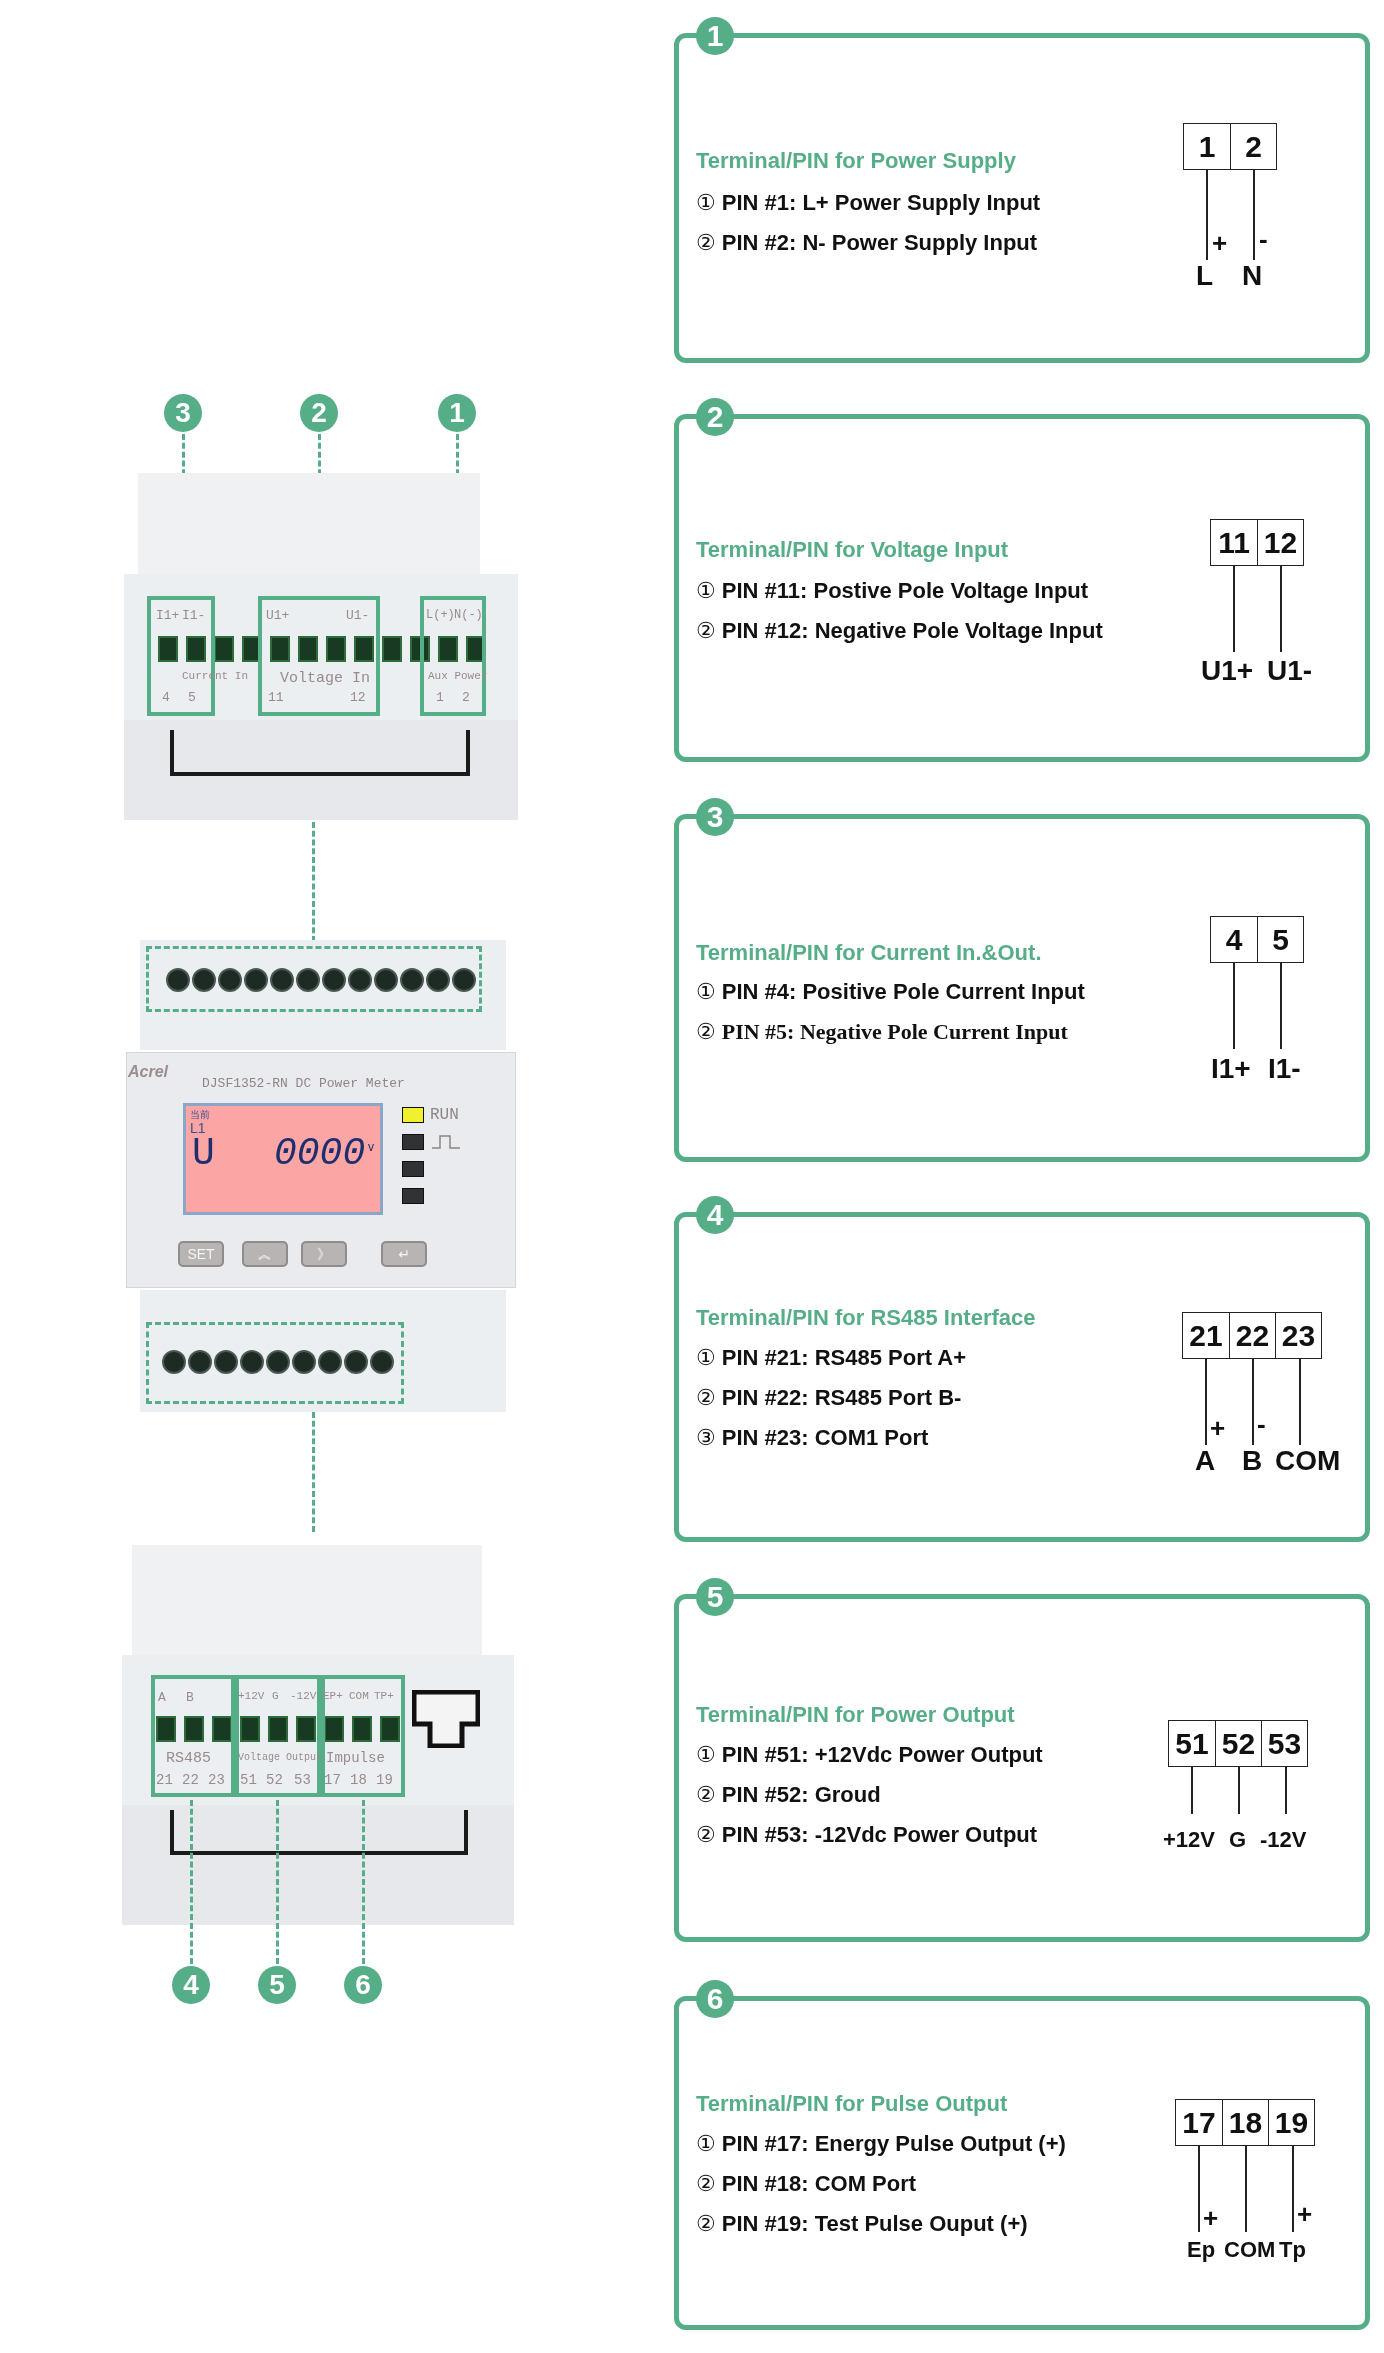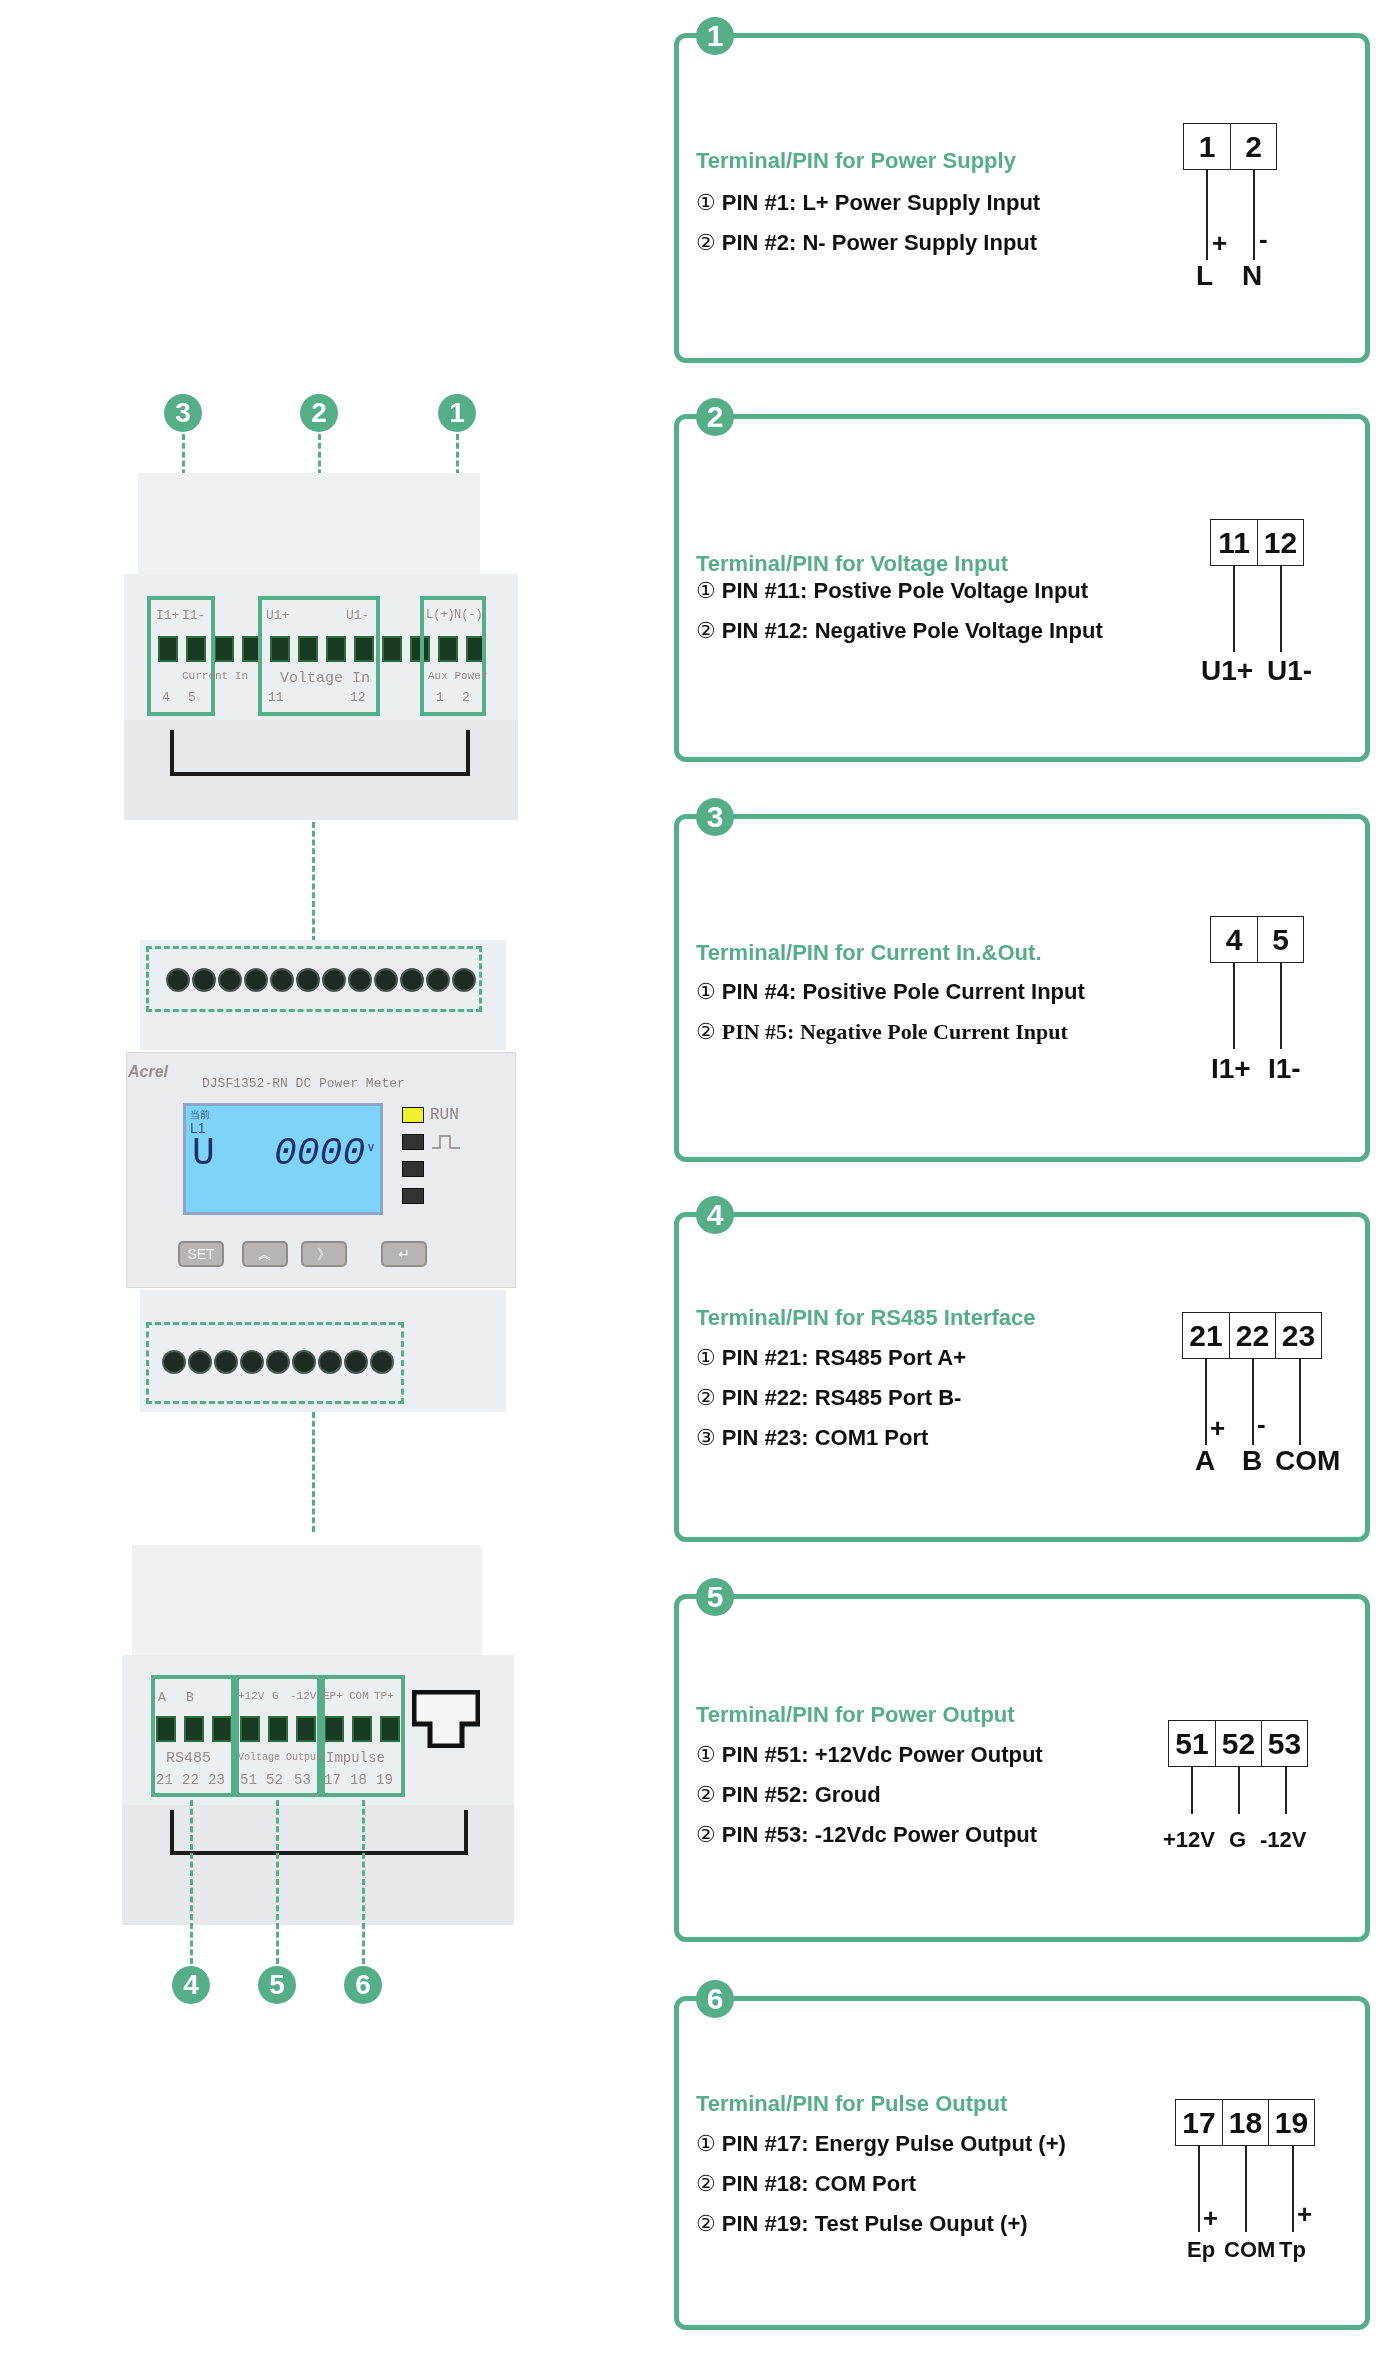--- a/index.html
+++ b/index.html
@@ -22,21 +22,21 @@
 
   
   .badge { position: absolute; width: 38px; height: 38px; border-radius: 50%; background: var(--g); color: #fff; font-weight: bold; font-size: 28px; line-height: 38px; text-align: center; }
   .dash-v { position: absolute; width: 0; border-left: 3px dashed var(--g); }
   .dev { position: absolute; background: #eceff2; }
   .hl { position: absolute; border: 4px solid var(--g); }
   .hl-dash { position: absolute; border: 3px dashed var(--g); }
   .lbl { position: absolute; font-family: "Liberation Mono", monospace; color: #9a8b8b; font-size: 13px; white-space: nowrap; }
   .slot { position: absolute; width: 20px; height: 26px; background: #183a22; border: 2px solid #2e6b3d; }
   .screw { position: absolute; width: 24px; height: 24px; border-radius: 50%; background: #1e2b25; border: 2px solid #4a5a52; }
-  .lcd { position: absolute; background: #7dd3fc; border: 3px solid #8aa6c8; }
+  .lcd { position: absolute; background: #fca5a5; border: 3px solid #8aa6c8; }
   .btn { position: absolute; height: 26px; border-radius: 5px; background: #b8b4b4; border: 2px solid #8f8c8c; color: #f4f4f4; font-size: 14px; text-align: center; line-height: 22px; }
   .led { position: absolute; width: 22px; height: 16px; background: #303234; border: 1px solid #111; }
 </style>
 </head>
 <body>
 
 <div>
   <div class="badge" style="left:164px;top:394px;">3</div>
   <div class="badge" style="left:300px;top:394px;">2</div>
   <div class="badge" style="left:438px;top:394px;">1</div>
@@ -206,21 +206,21 @@
   <div class="wire" style="left:527px;top:132px;height:90px;"></div>
   <div class="wire" style="left:574px;top:132px;height:90px;"></div>
   <div class="wsign" style="left:533px;top:190px;">+</div>
   <div class="wsign" style="left:580px;top:186px;">-</div>
   <div class="wlabel" style="left:517px;top:222px;">L</div>
   <div class="wlabel" style="left:563px;top:222px;">N</div>
 </div>
 
 <div class="panel" style="top:414px;height:348px;">
   <div class="panel-badge">2</div>
-  <div class="panel-title" style="top:132px;">Terminal/PIN for Voltage Input</div>
+  <div class="panel-title" style="top:118px;">Terminal/PIN for Voltage Input</div>
   <div class="pin-line" style="top:159px;"><span class="num">①</span><span>PIN #11: Postive Pole Voltage Input</span></div>
   <div class="pin-line" style="top:199px;"><span class="num">②</span><span>PIN #12: Negative Pole Voltage Input</span></div>
   <div class="term" style="left:531px;top:100px;">
     <div class="cell">11</div>
     <div class="cell">12</div>
   </div>
   <div class="wire" style="left:554px;top:147px;height:86px;"></div>
   <div class="wire" style="left:601px;top:147px;height:86px;"></div>
   <div class="wlabel" style="left:522px;top:236px;">U1+</div>
   <div class="wlabel" style="left:588px;top:236px;">U1-</div>

